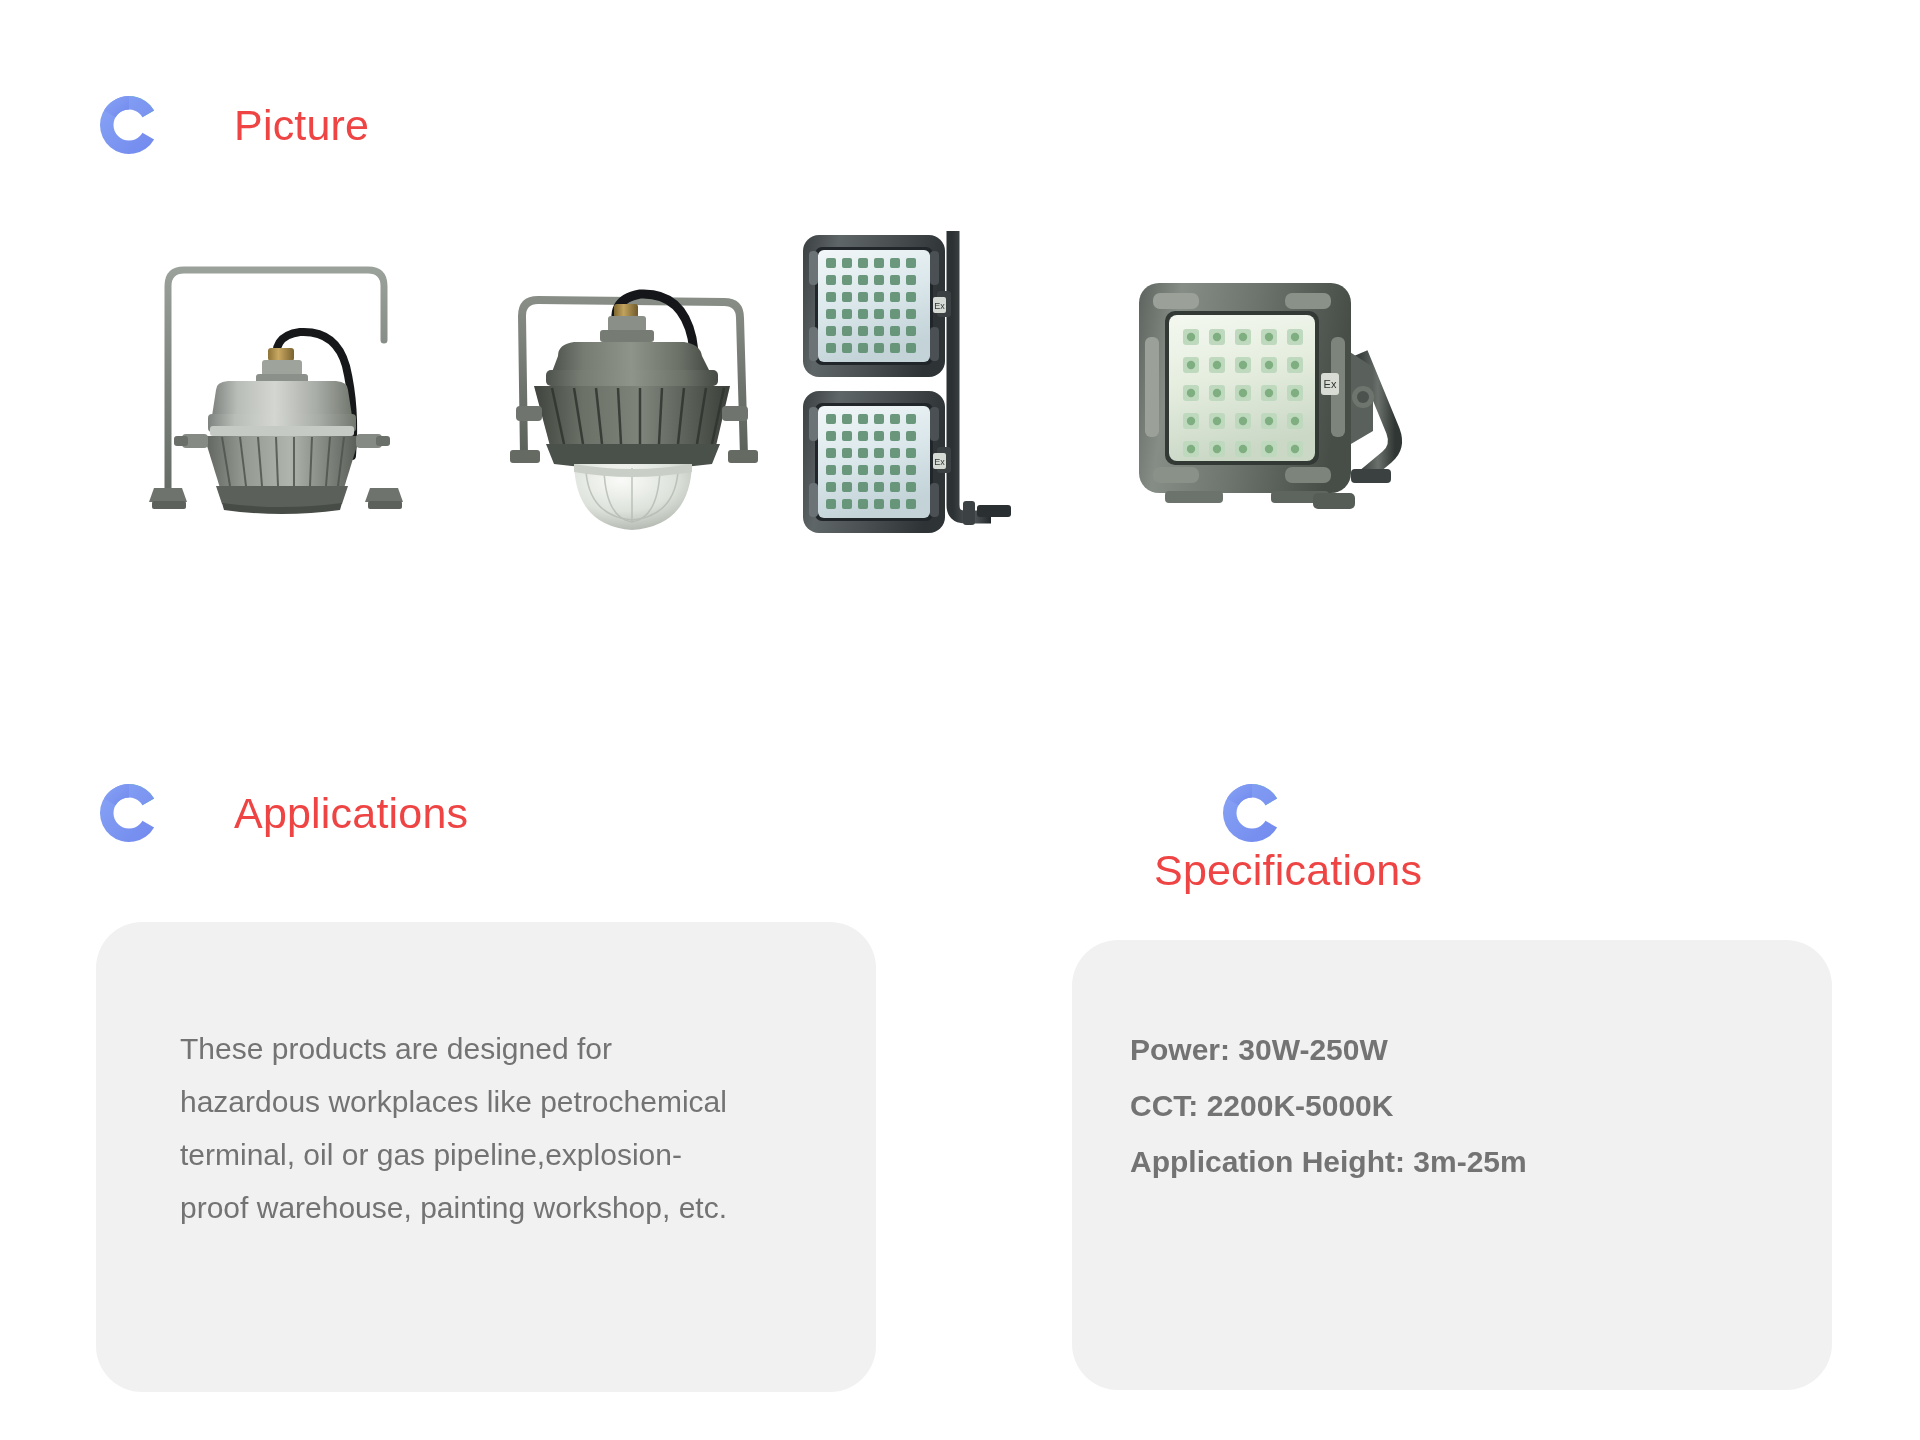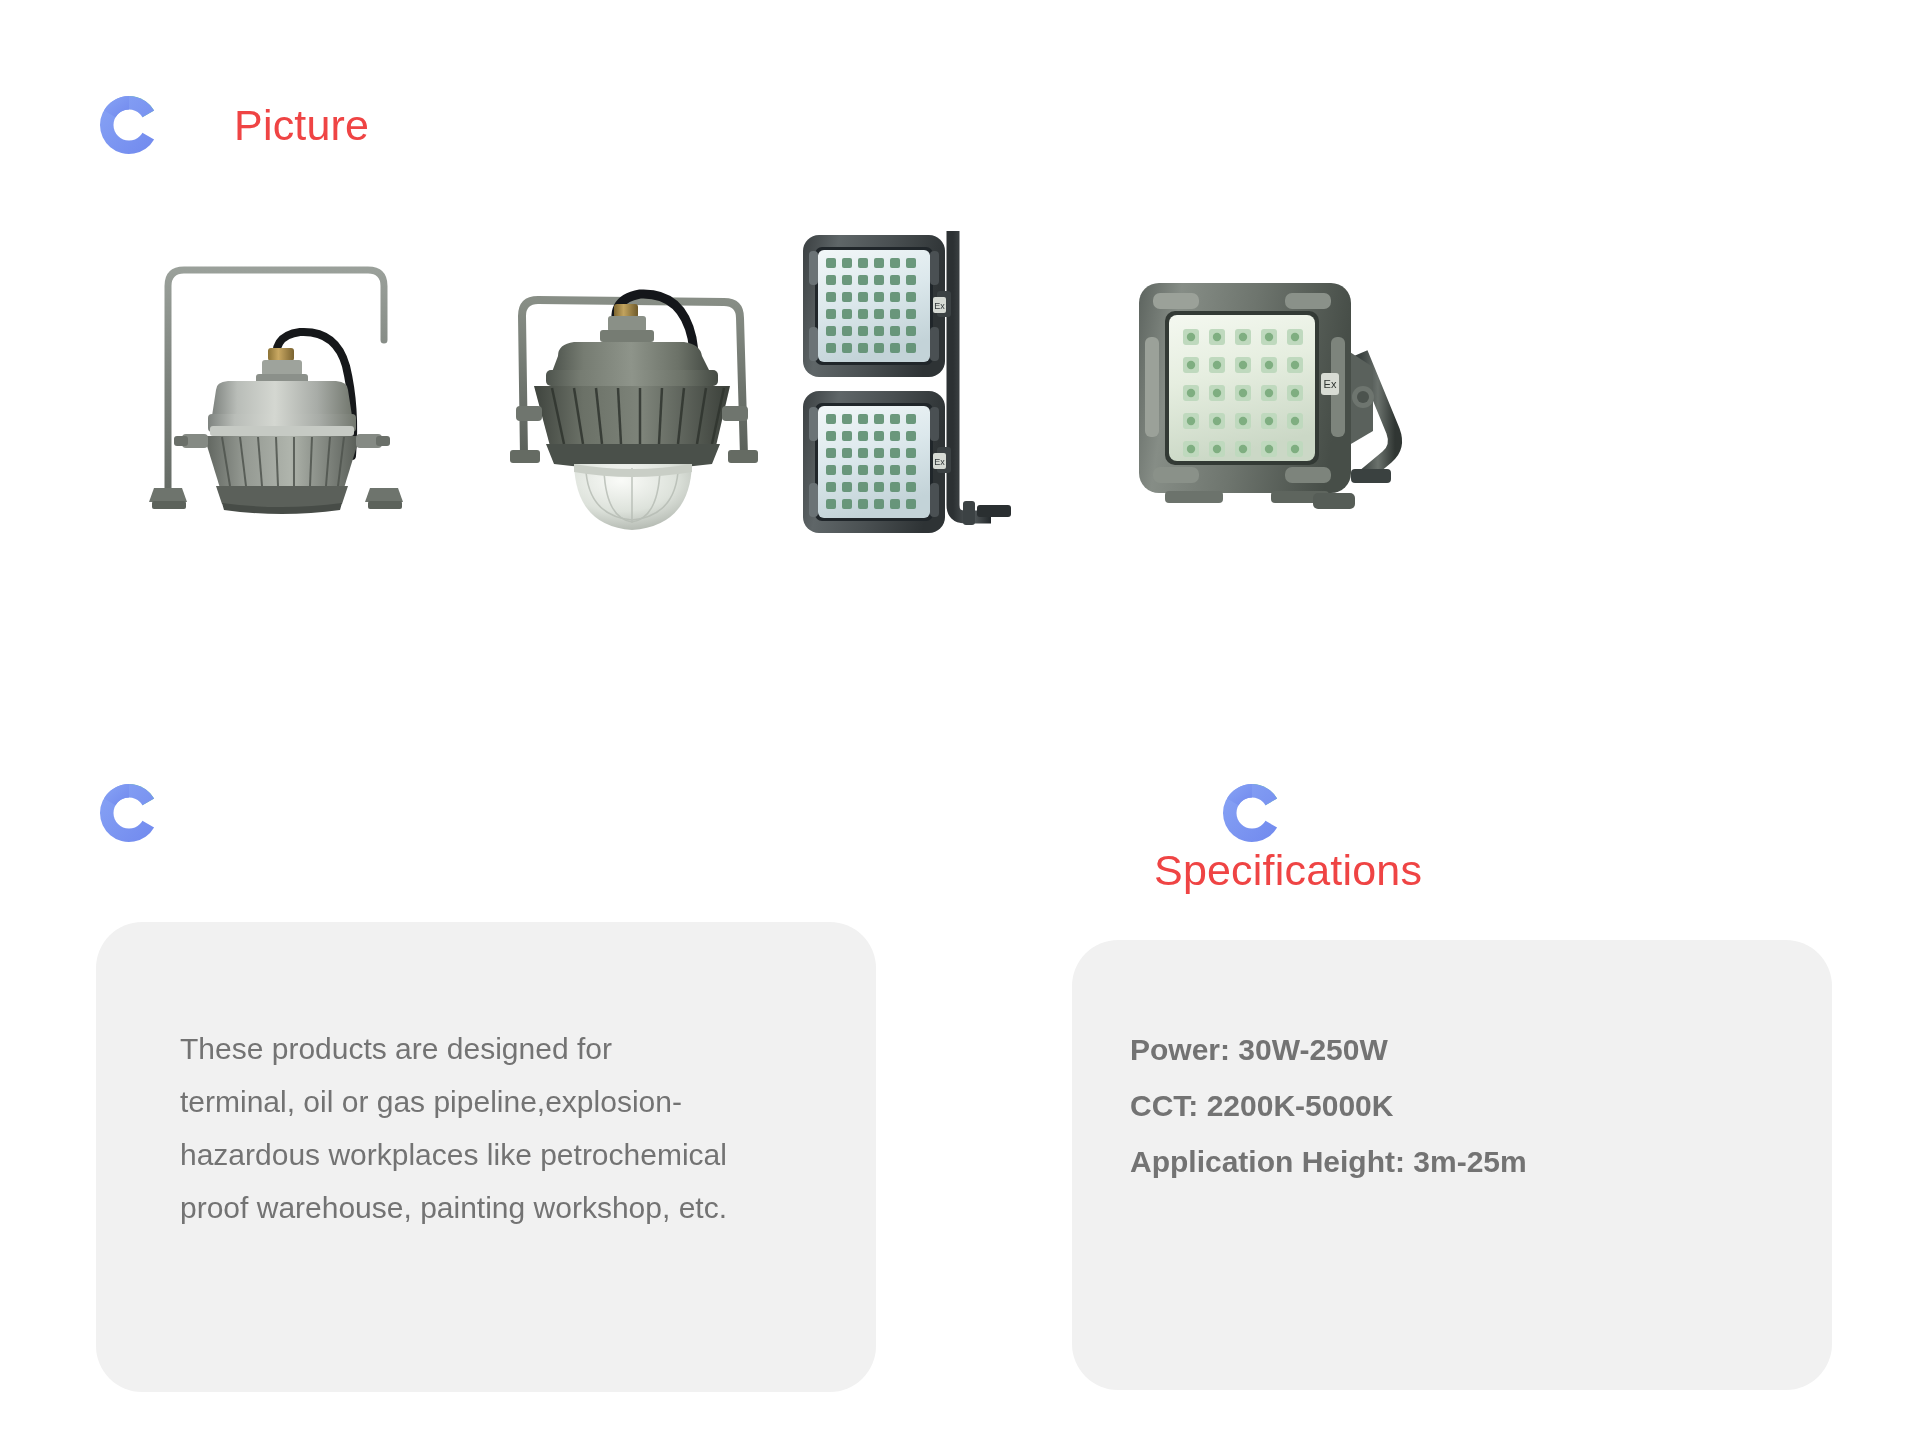--- a/index.html
+++ b/index.html
@@ -490,27 +490,28 @@
             <stop offset="0" stop-color="#88A4F5"></stop>
               <stop offset="1" stop-color="#7189EE"></stop>
           </linearGradient>
         </defs>
         <path d="M33 33 L33 4 A29 29 0 0 1 58.1 18.5 Z" fill="url(#lgGreen2)"></path>
         <path d="M33 33 L58.1 18.5 A29 29 0 1 0 58.1 47.5 Z" fill="url(#lgBlue2)"></path>
         <circle cx="33" cy="33" r="15.5" fill="#ffffff"></circle>
         <path d="M33 17.5 L33 4 A29 29 0 0 0 7.9 18.5 L19.6 25.2 A15.5 15.5 0 0 1 33 17.5 Z" fill="url(#lgBlue2)"></path>
       </svg>
     </span>
+    <span class="heading-title">Applications</span>
   </div>
 
   <div class="info-panel" id="panel-applications">
     <div class="panel-body">
       <div class="body-line">These products are designed for</div>
+      <div class="body-line">hazardous workplaces like petrochemical</div>
       <div class="body-line">terminal, oil or gas pipeline,explosion-</div>
-      <div class="body-line">hazardous workplaces like petrochemical</div>
       <div class="body-line">proof warehouse, painting workshop, etc.</div>
     </div>
   </div>
 
   <div class="heading" id="heading-specifications">
     <span class="c-logo">
       <svg viewBox="0 0 66 66" xmlns="http://www.w3.org/2000/svg">
         <defs>
           <linearGradient id="lgGreen3" x1="0" y1="1" x2="1" y2="0">
             <stop offset="0" stop-color="#63CFA0"></stop>

